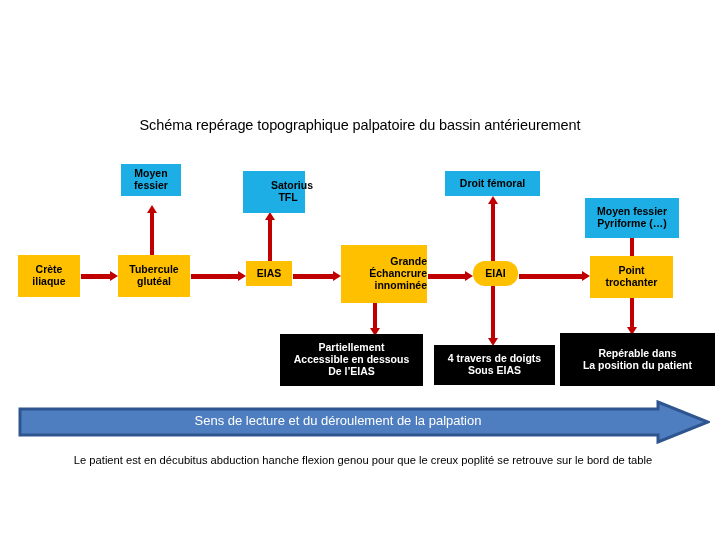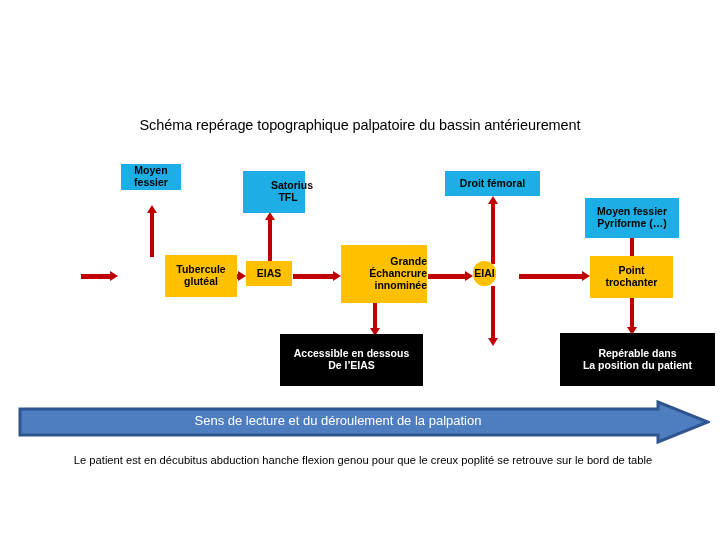--- a/index.html
+++ b/index.html
@@ -195,21 +195,21 @@
   <div class="arrow" style="left:488px; top:286px; width:10px; height:62px;">
     <div class="shaft" style="left:3px; top:0px; width:4px; height:54px;"></div>
     <div class="head down" style="left:0px; top:52px;"></div>
   </div>
 
   <div class="arrow" style="left:627px; top:297px; width:10px; height:40px;">
     <div class="shaft" style="left:3px; top:0px; width:4px; height:32px;"></div>
     <div class="head down" style="left:0px; top:30px;"></div>
   </div>
 
-  <div class="node blue" style="left:121px; top:164px; width:60px; height:26px;">
+  <div class="node blue" style="left:121px; top:164px; width:60px; height:32px;">
     <span>
       <span>Moyen</span>
       <span>fessier</span>
     </span>
   </div>
 
   <div class="node blue" style="left:243px; top:171px; width:62px; height:42px;padding-left:28px;">
     <span>
       <span>Satorius</span>
       <span>TFL</span>
@@ -222,62 +222,75 @@
     </span>
   </div>
 
   <div class="node blue" style="left:585px; top:170px; width:94px; height:40px;margin-top:28px;">
     <span>
       <span>Moyen fessier</span>
       <span>Pyriforme (…)</span>
     </span>
   </div>
 
-
-  <div class="node orange" style="left:118px; top:255px; width:72px; height:42px;margin-left:47px;">
+  <div class="node orange" style="left:18px; top:255px; width:62px; height:42px;">
+    <span>
+      <span>Crète</span>
+      <span>iliaque</span>
+    </span>
+  </div>
+
+  <div class="node orange" style="left:118px; top:255px; width:72px; height:42px;">
     <span>
       <span>Tubercule</span>
       <span>glutéal</span>
     </span>
   </div>
 
   <div class="node orange" style="left:246px; top:261px; width:46px; height:25px;">
     <span>
       <span>EIAS</span>
     </span>
   </div>
 
   <div class="node orange" style="left:341px; top:245px; width:86px; height:58px;text-align:right;">
     <span>
       <span>Grande</span>
       <span>Échancrure</span>
       <span>innominée</span>
     </span>
   </div>
 
-  <div class="node orange" style="left:473px; top:261px; width:23px; height:25px;border-radius:12px;">
+  <div class="node orange" style="left:473px; top:261px; width:45px; height:25px;border-radius:12px;">
     <span>
       <span>EIAI</span>
     </span>
   </div>
 
   <div class="node orange" style="left:590px; top:256px; width:83px; height:42px;">
     <span>
       <span>Point</span>
       <span>trochanter</span>
     </span>
   </div>
 
   <div class="node black" style="left:280px; top:334px; width:143px; height:52px;">
     <span>
+      <span>Partiellement</span>
       <span>Accessible en dessous</span>
       <span>De l’EIAS</span>
     </span>
   </div>
 
+  <div class="node black" style="left:434px; top:345px; width:121px; height:40px;">
+    <span>
+      <span>4 travers de doigts</span>
+      <span>Sous EIAS</span>
+    </span>
+  </div>
 
   <div class="node black" style="left:560px; top:333px; width:155px; height:53px;">
     <span>
       <span>Repérable dans</span>
       <span>La position du patient</span>
     </span>
   </div>
 
   <div class="banner">
     <svg width="692" height="44" viewBox="0 0 692 44">

